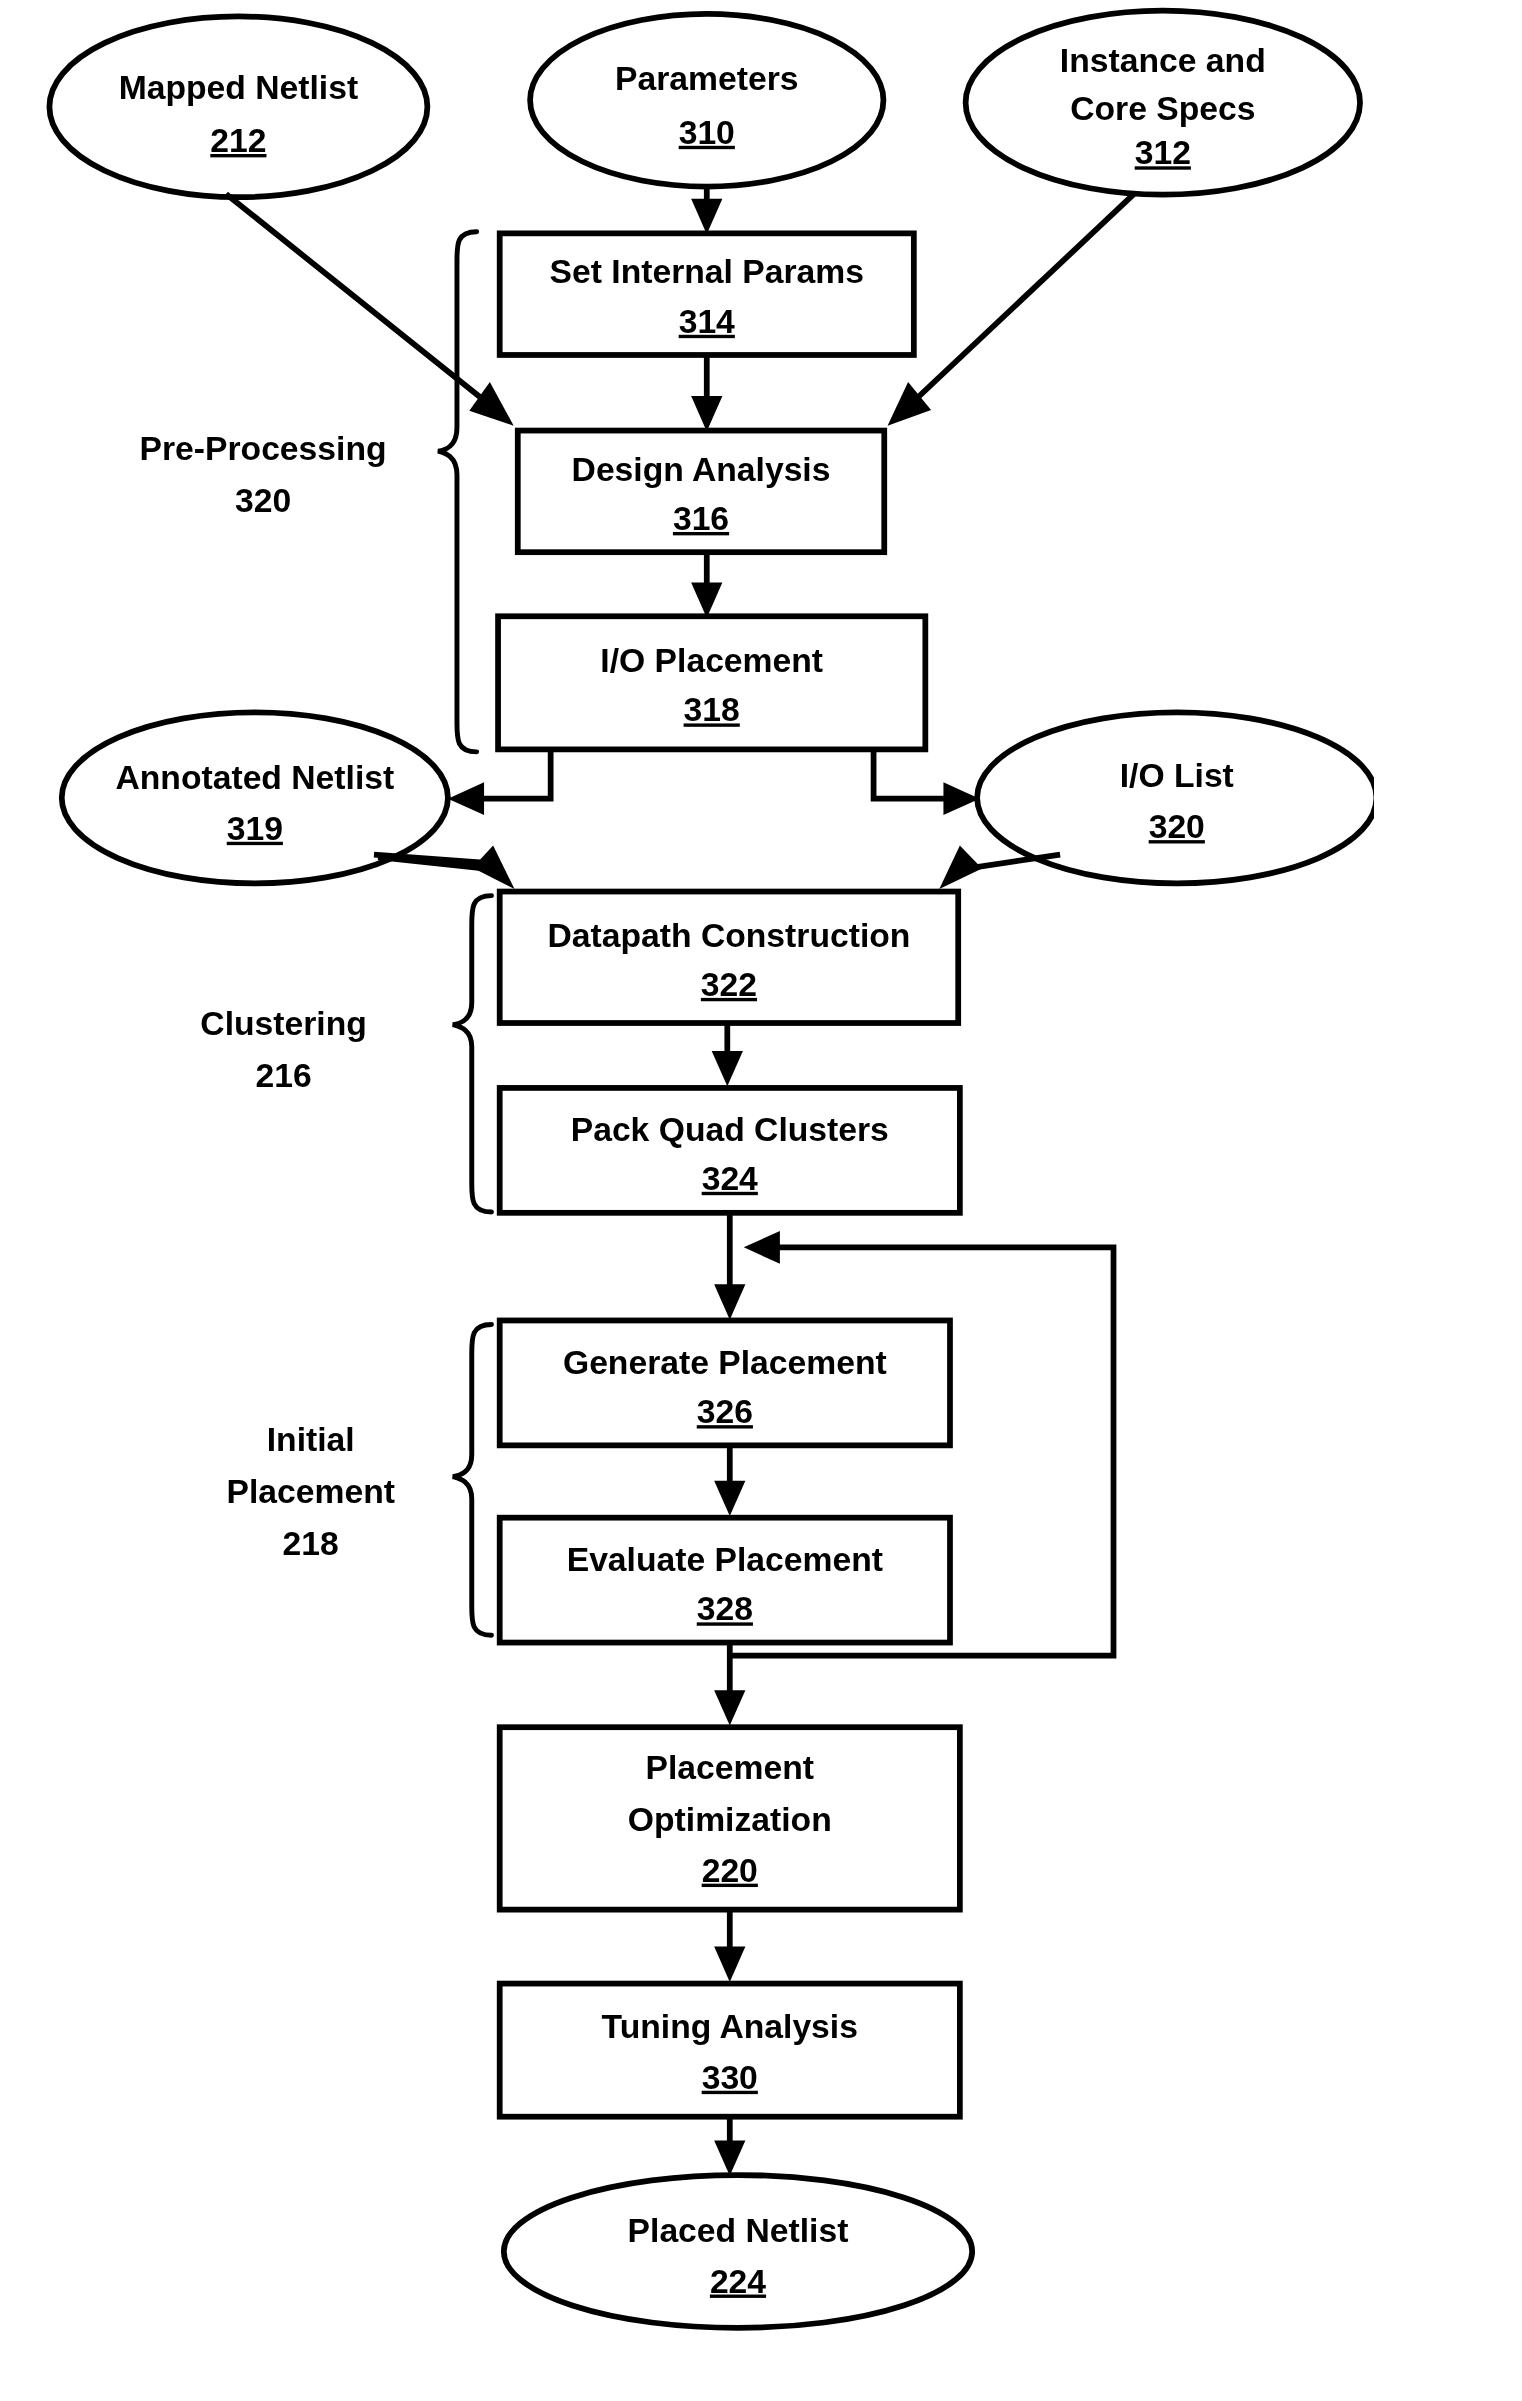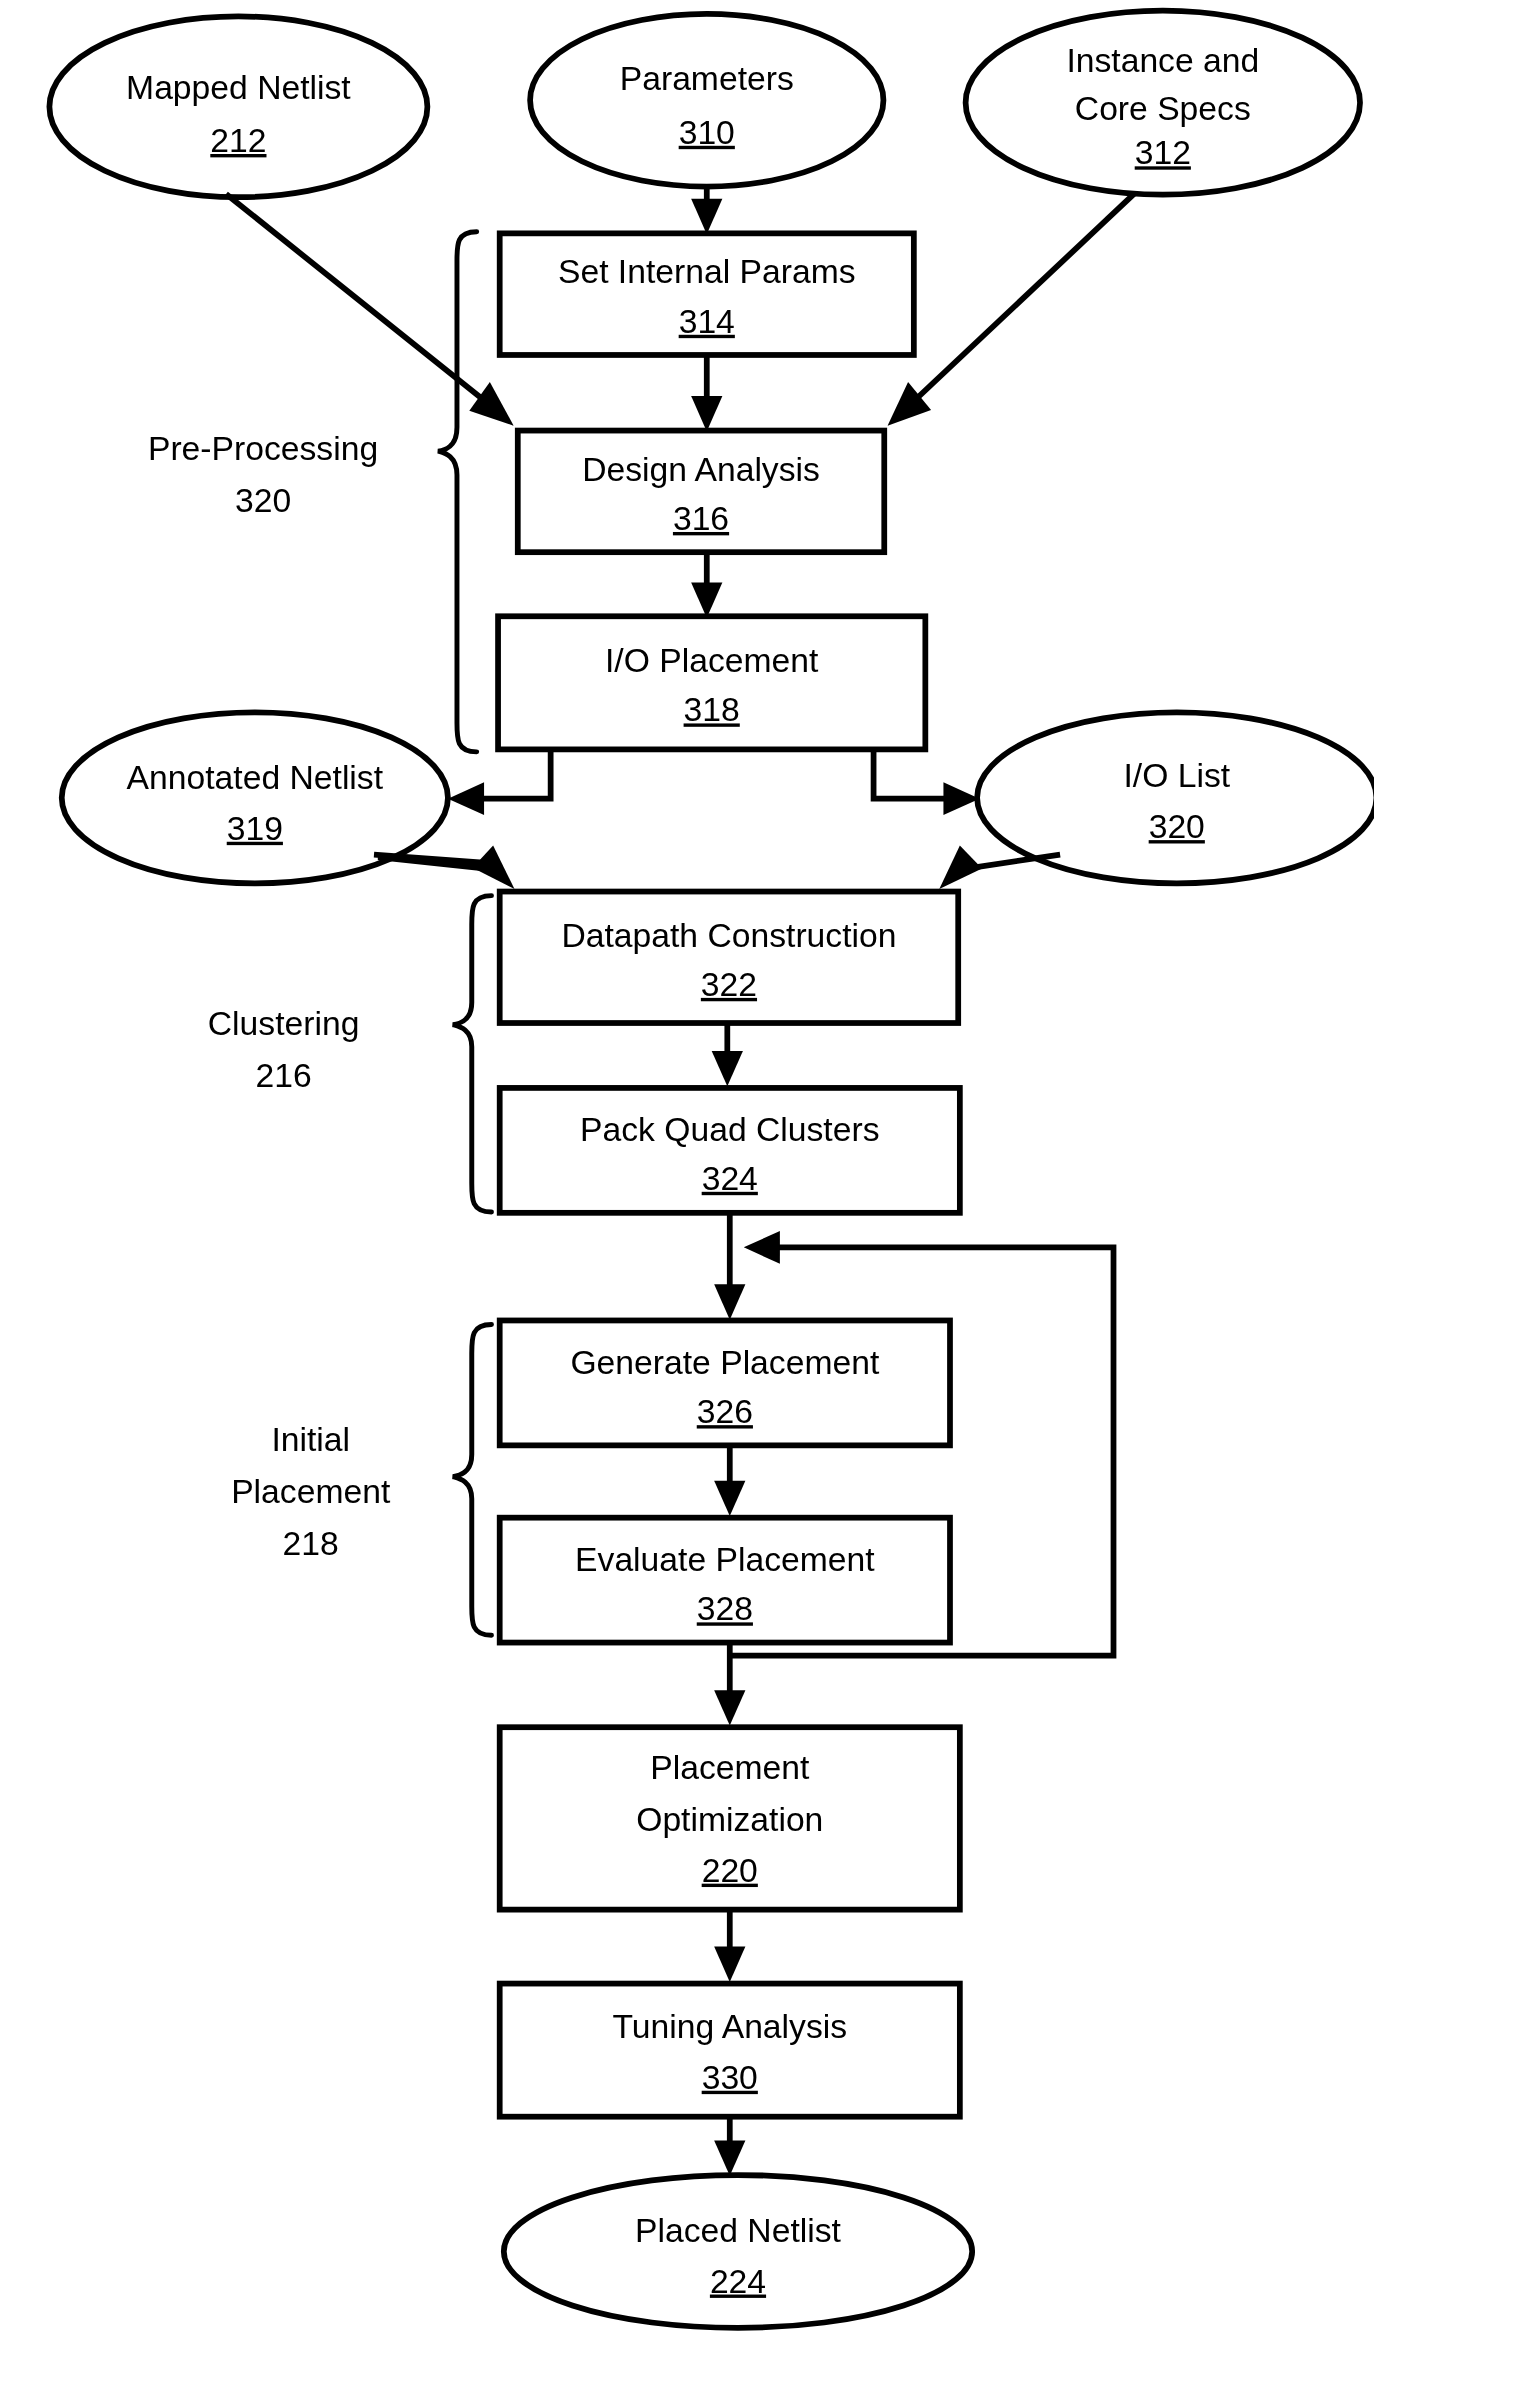--- a/index.html
+++ b/index.html
@@ -9,20 +9,21 @@
   }
   body {
     font-family: "Liberation Sans", sans-serif;
   }
   #diagram-root {
     position: relative;
     width: 1374px;
     height: 2401px;
     background: #ffffff;
     overflow: hidden;
+    font-weight: bold;
   }
   svg.flow {
     display: block;
     width: 1522px;
     height: 2401px;
   }
   .shape-stroke {
     fill: #ffffff;
     stroke: #000000;
     stroke-width: 7;

